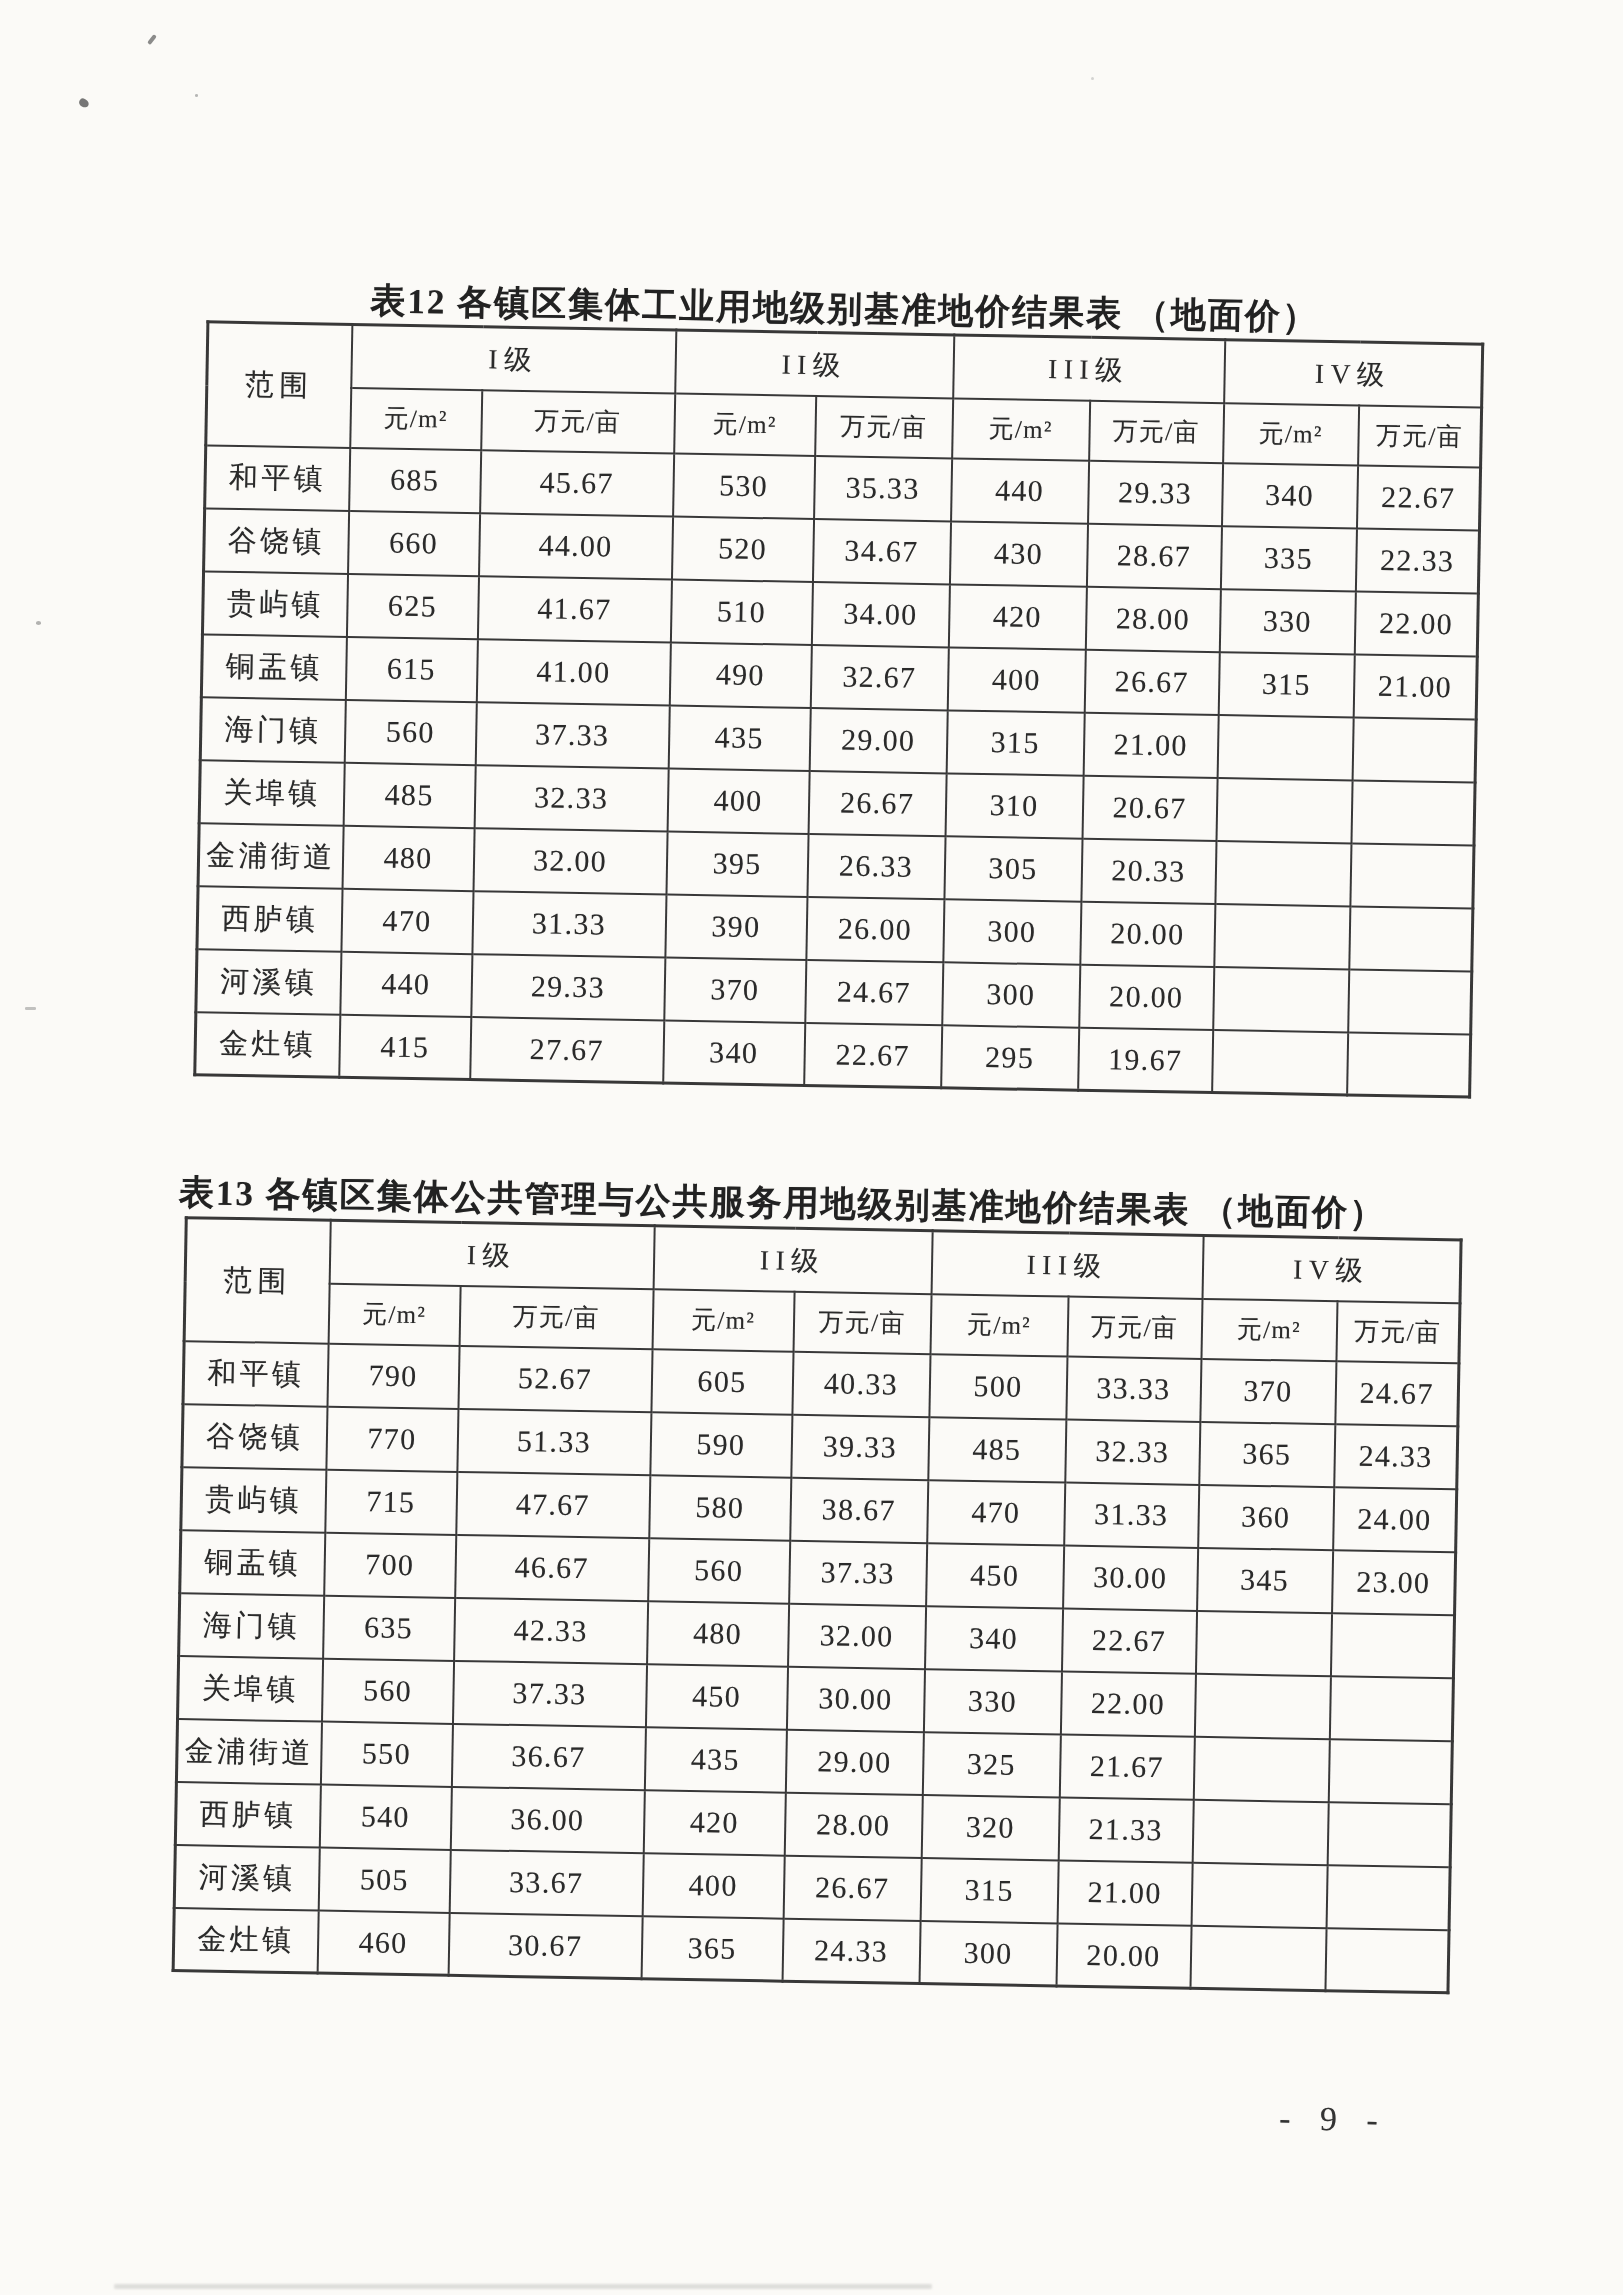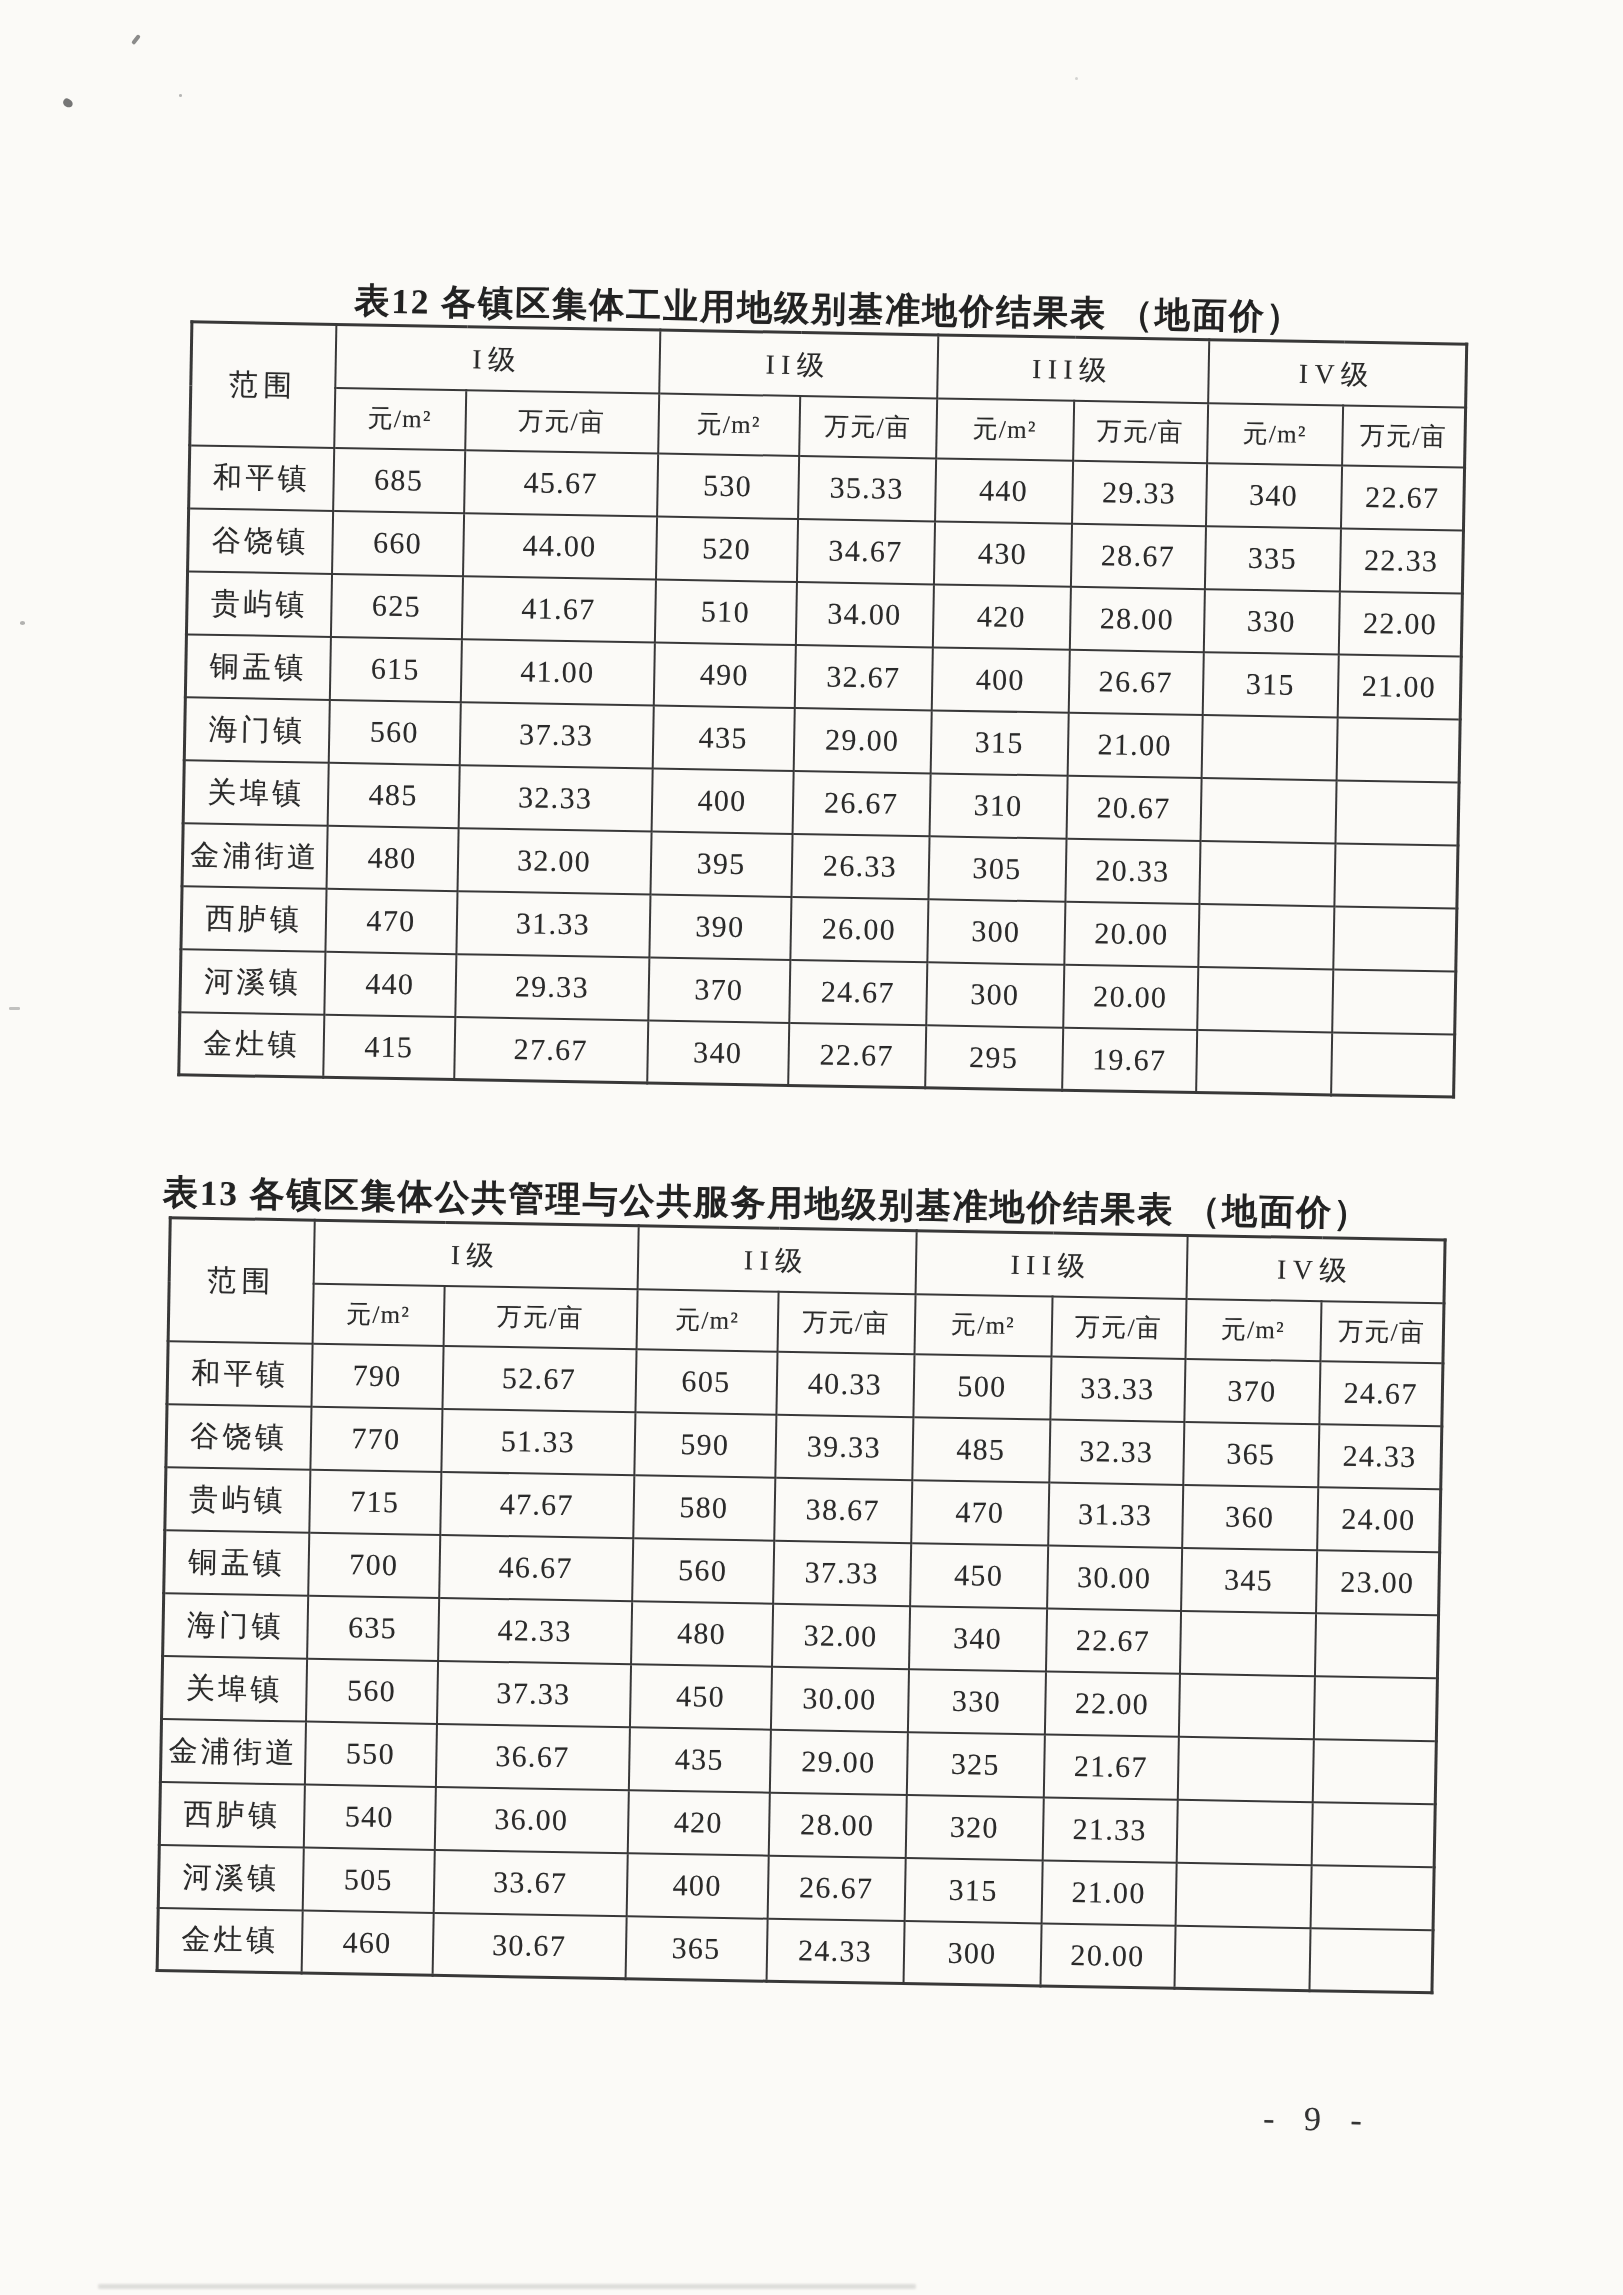--- a/index.html
+++ b/index.html
@@ -9,21 +9,21 @@
   }
   *{margin:0;padding:0;box-sizing:border-box;}
   html,body{width:1623px;height:2295px;}
   body{
     background:var(--paper);
     font-family:"Liberation Serif","DejaVu Serif",serif;
     color:var(--ink);
     position:relative;
     overflow:hidden;
   }
-  .page{position:absolute;inset:0;}
+  .page{position:absolute;inset:0;margin-left:16px;}
   
   .scan-tilt{
     position:absolute;inset:0;
     transform:rotate(1deg);
     transform-origin:0 0;
   }
   .table-title{
     position:absolute;
     text-align:center;
     font-size:35px;

